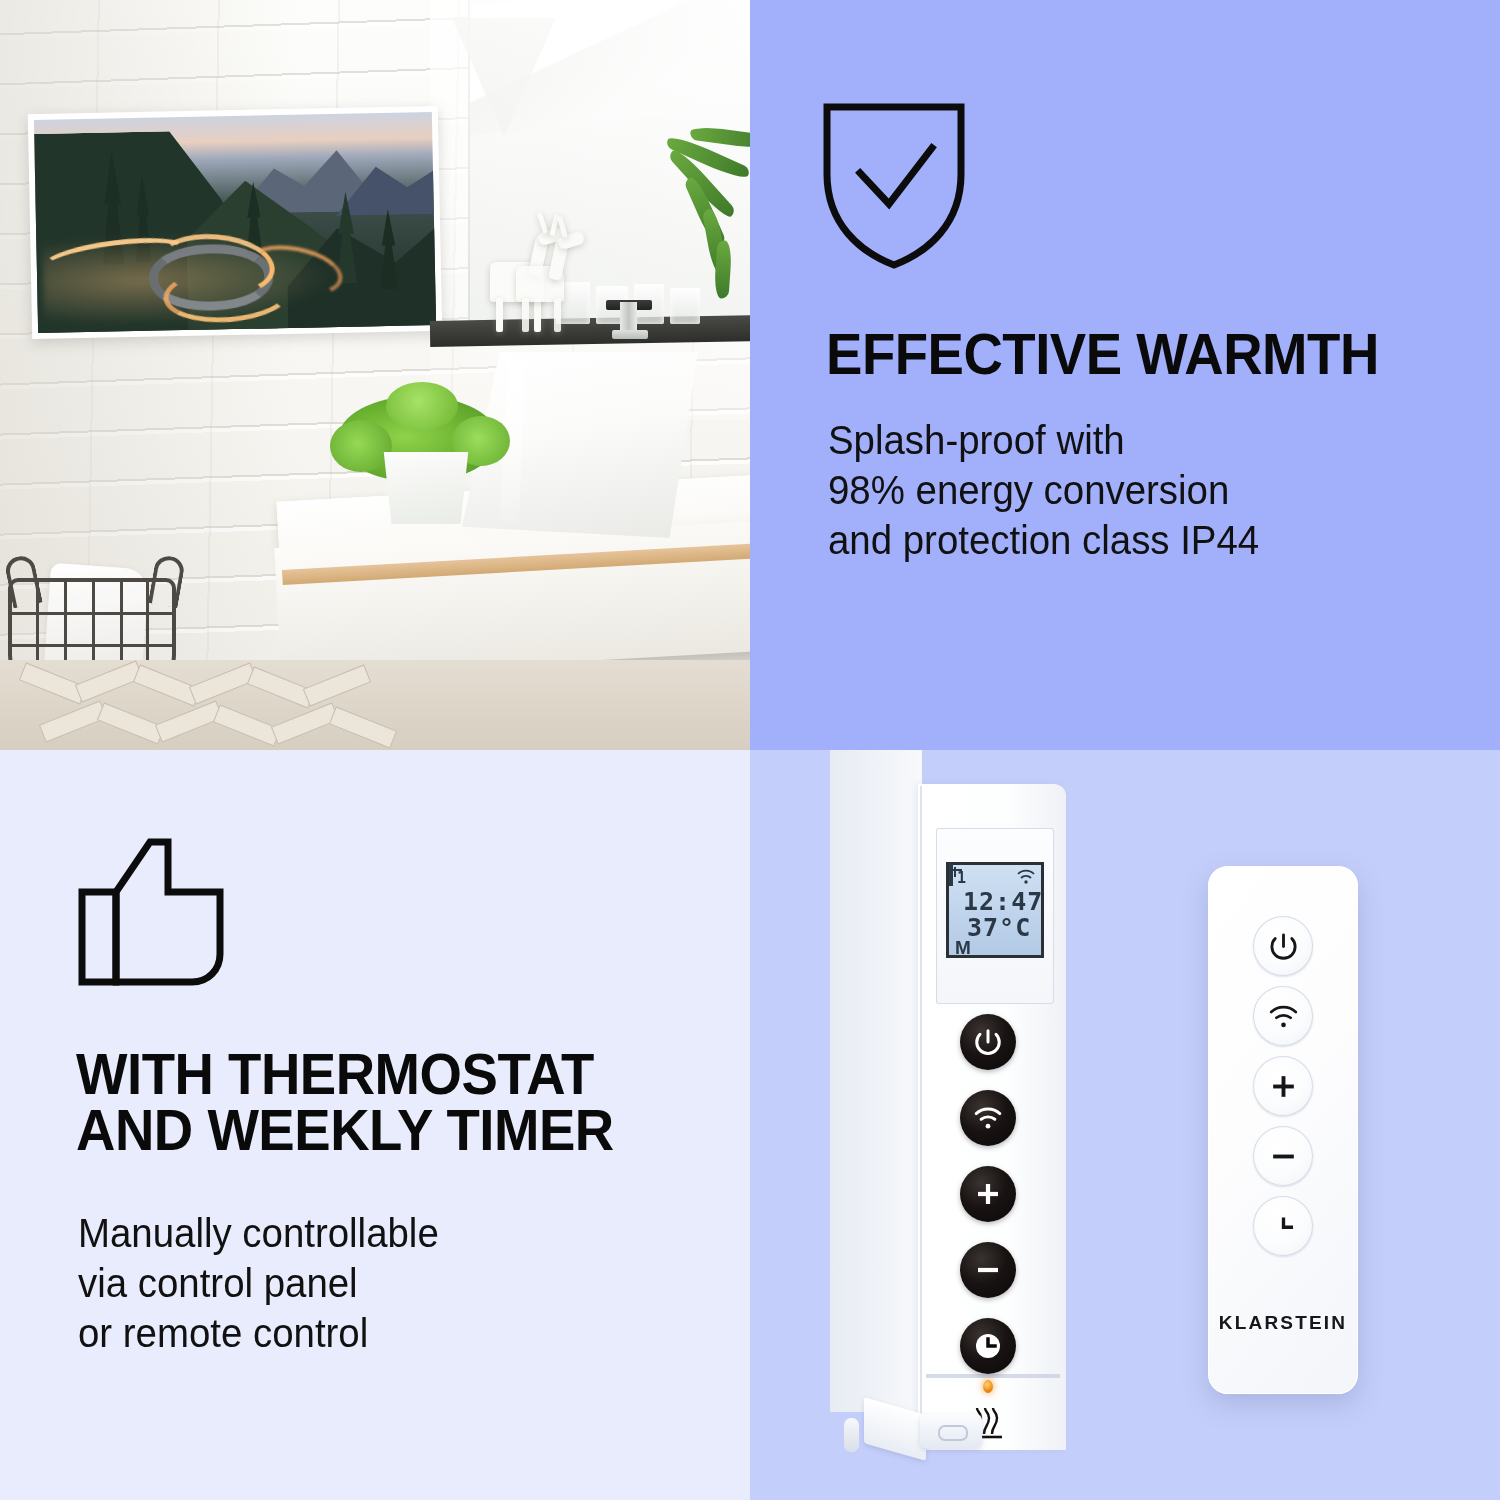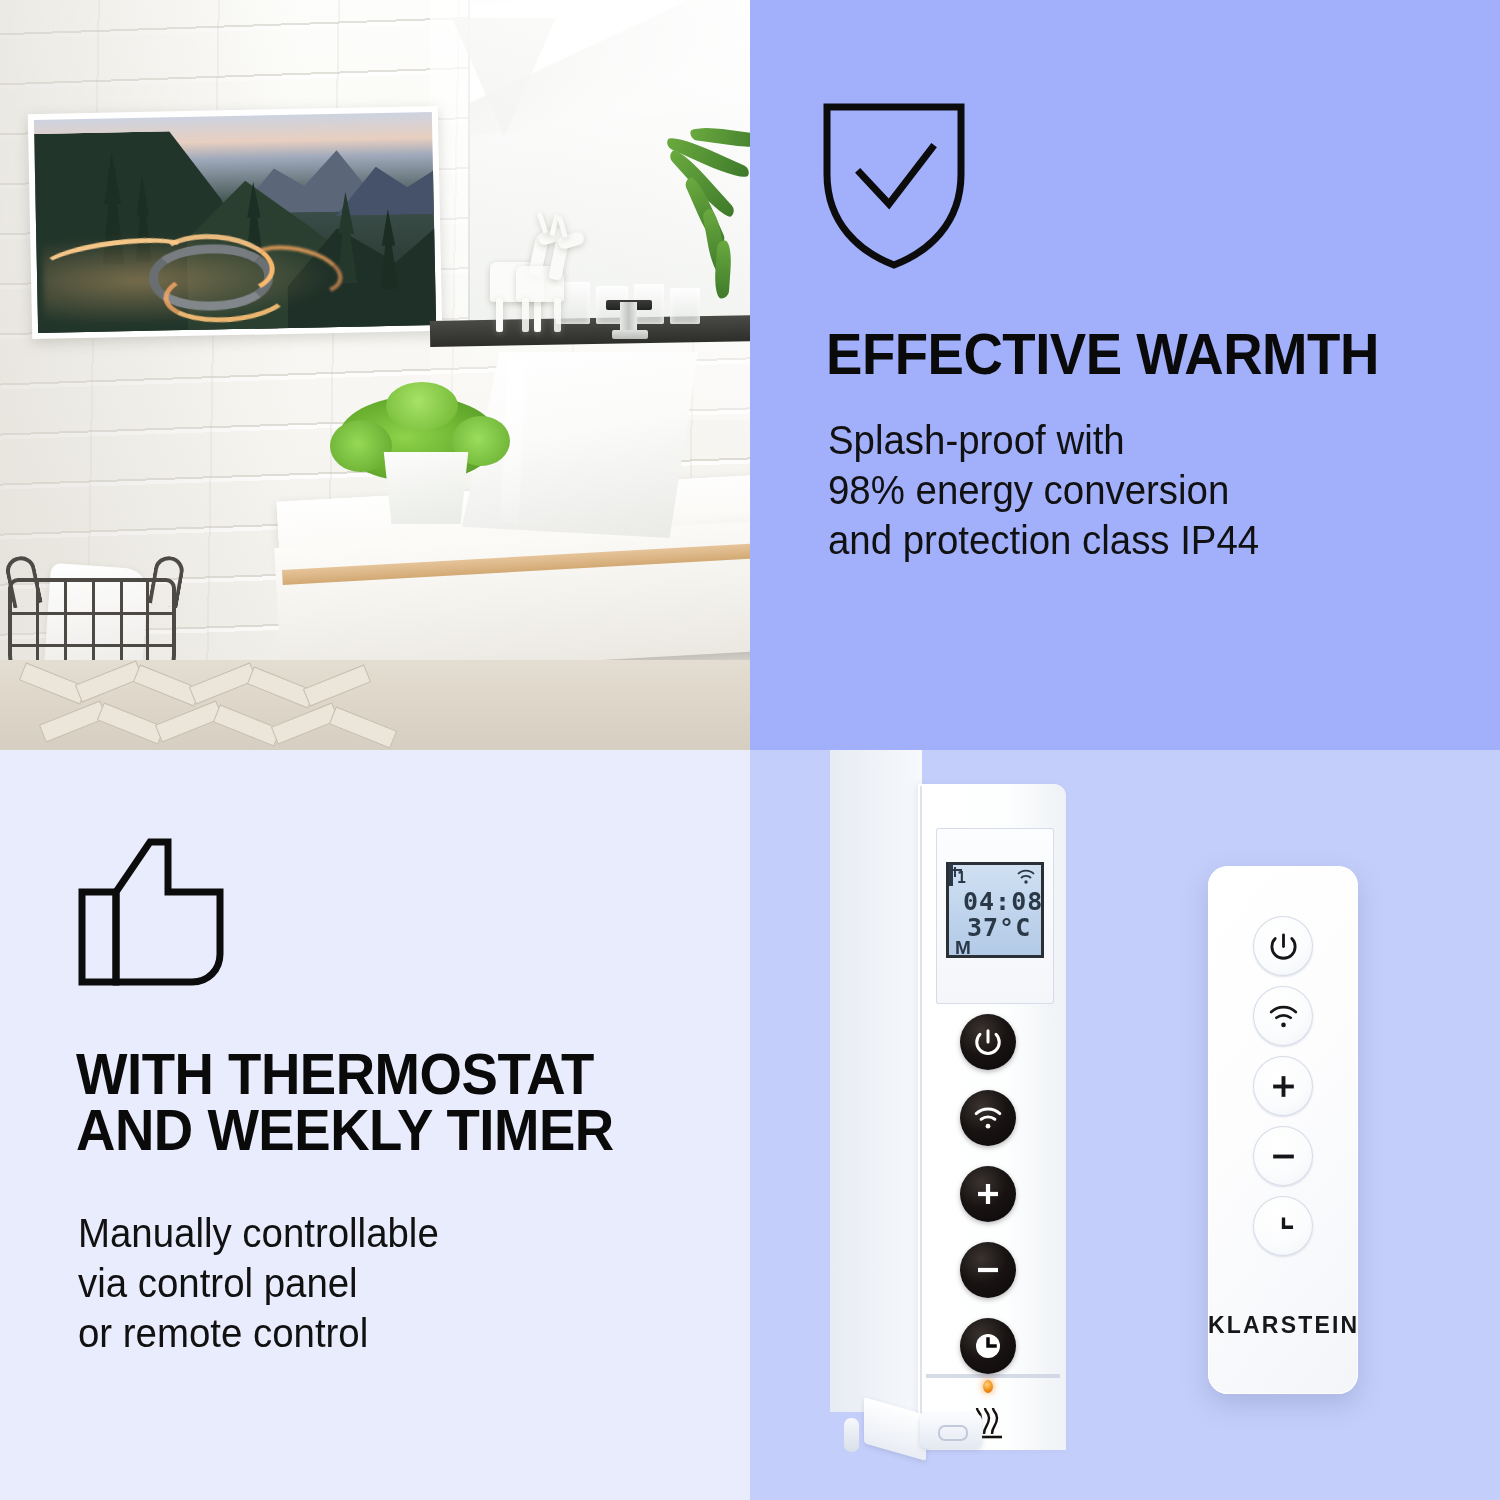--- a/index.html
+++ b/index.html
@@ -354,21 +354,21 @@
   }
   .rbtn {
     position:absolute; left:45px; width:60px; height:60px; border-radius:50%;
     background:radial-gradient(circle at 40% 32%, #ffffff 0%, #fbfcfd 55%, #eef1f6 100%);
     box-shadow:inset 0 0 0 1px rgba(208,214,228,.85), 0 1px 2px rgba(170,178,200,.4);
     display:flex; align-items:center; justify-content:center;
   }
   .rbtn svg { width:31px; height:31px; }
   .remote-brand {
     position:absolute; left:0; top:446px; width:100%; text-align:center;
-    font-size:23px; font-weight:700; letter-spacing:2.2px; color:#17171a;
+    font-size:19px; font-weight:700; letter-spacing:2.2px; color:#17171a;
   }
 </style>
 </head>
 <body>
 
 <div class="sheet">
 
   <div class="quad" id="q-photo">
     <div class="bath-wall"></div>
     <div class="tiles"></div>
@@ -527,21 +527,21 @@
       <div class="lcd">
         <span class="seg lcd-one">1</span>
         <span class="lcd-cal"></span>
         <span class="seg lcd-wifi">
           <svg width="20" height="16" viewBox="0 0 20 16">
             <path d="M2 5 A11 11 0 0 1 18 5" stroke="#2a3847" stroke-width="1.8" fill="none"></path>
             <path d="M5 9 A7 7 0 0 1 15 9" stroke="#2a3847" stroke-width="1.8" fill="none"></path>
             <circle cx="10" cy="13" r="1.7" fill="#2a3847"></circle>
           </svg>
         </span>
-        <span class="seg lcd-time">04:08</span>
+        <span class="seg lcd-time">12:47</span>
         <span class="seg lcd-temp">37°C</span>
         <span class="seg lcd-mode">M</span>
       </div>
 
       <div class="tbtn" style="top:264px;">
         <svg viewBox="0 0 24 24" fill="none" stroke="#ffffff" stroke-width="2.4" stroke-linecap="round">
           <path d="M12 3 V12"></path>
             <path d="M18.4 5.8 A9 9 0 1 1 5.6 5.8"></path>
         </svg>
       </div>

